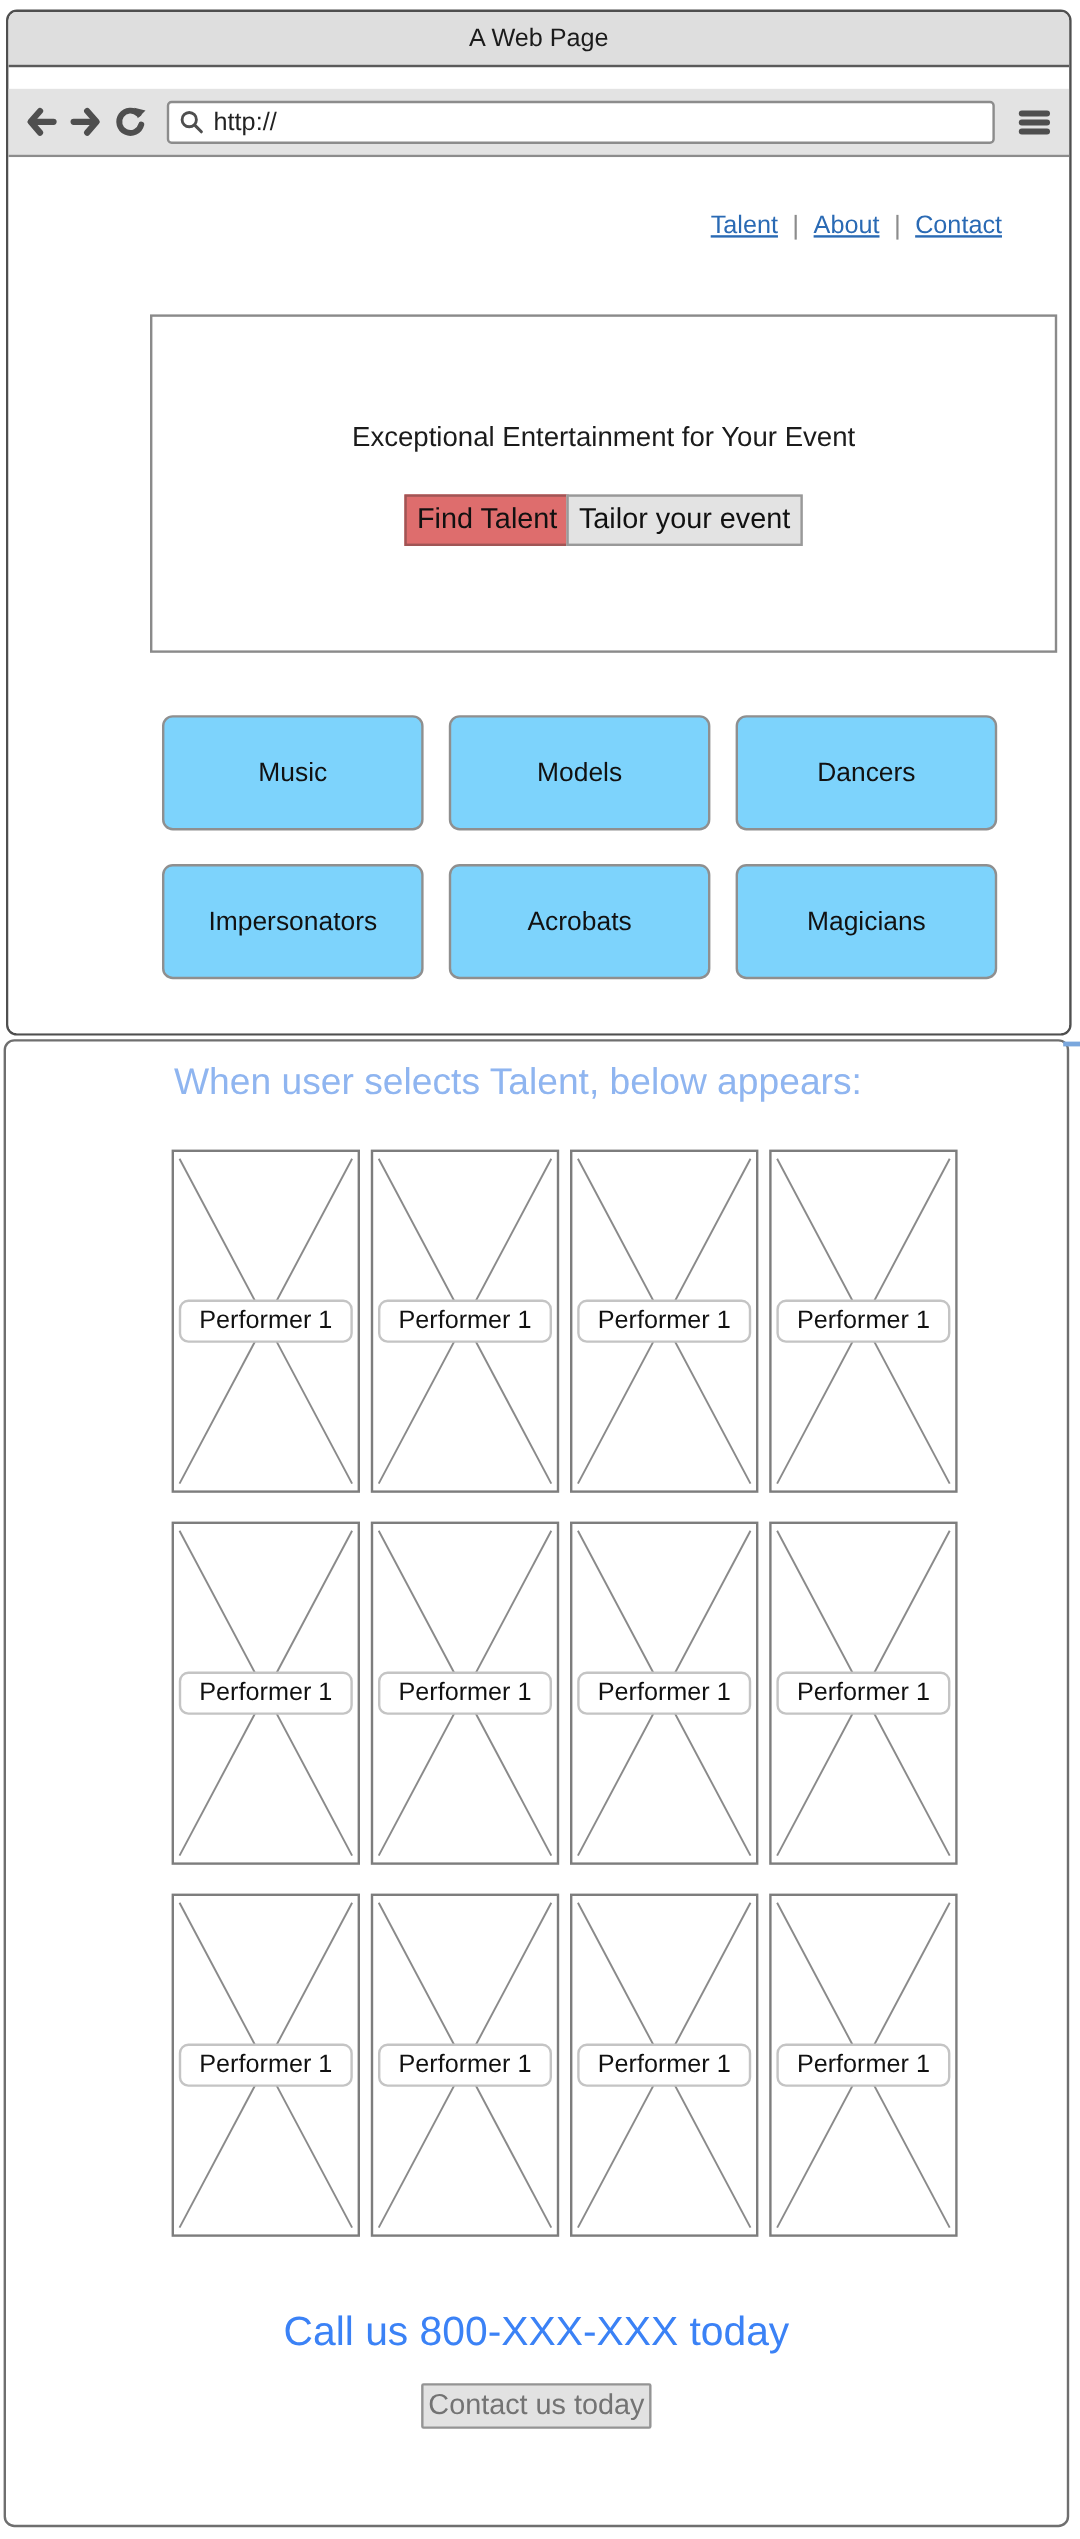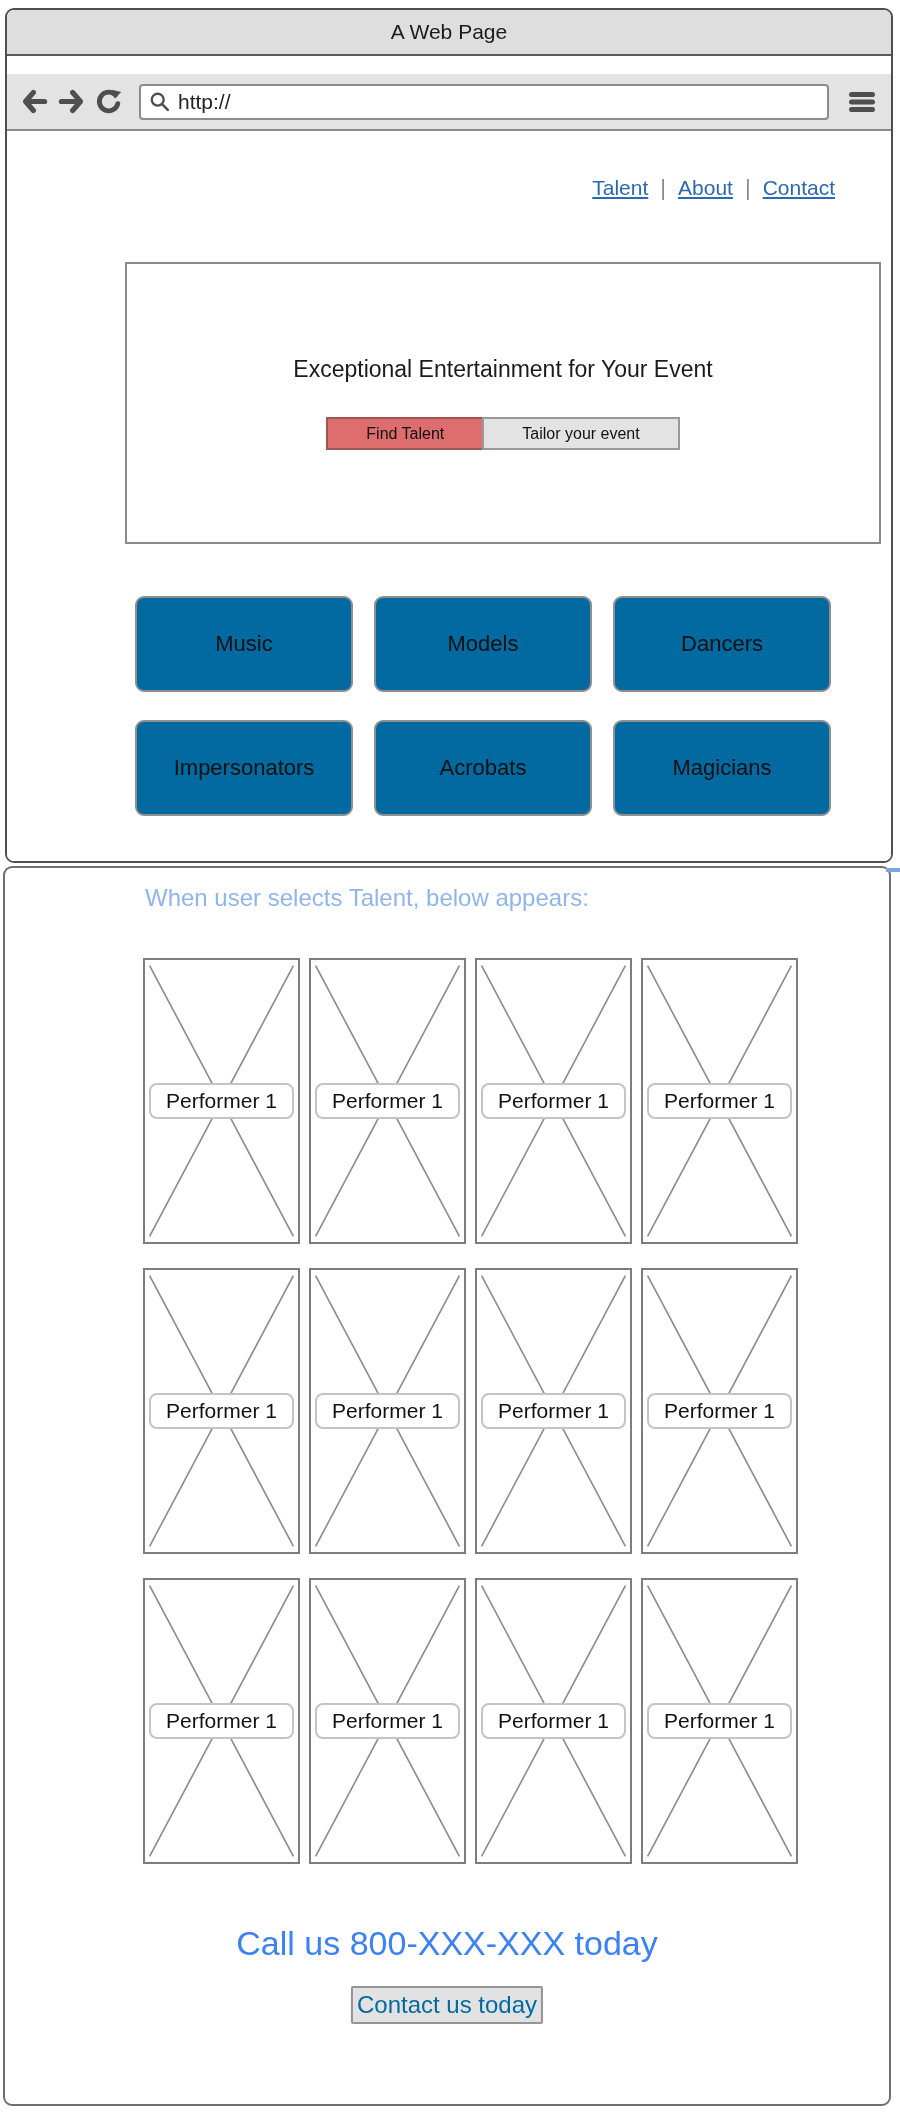--- a/index.html
+++ b/index.html
@@ -27,52 +27,52 @@
           font-size:21px;}
   .topnav a{color:#2a6ab4;text-decoration:underline;cursor:pointer;}
   .navsep{color:#8c8c8c;margin:0 12px;font-size:22px;}
 
   
   .hero{position:absolute;left:118px;top:131px;width:756px;height:282px;
         border:2px solid #8a8a8a;box-sizing:border-box;background:#fff;
         display:flex;flex-direction:column;align-items:center;justify-content:center;}
   .hero-heading{font-size:23px;font-weight:500;margin-bottom:34px;}
   .segbtns{display:flex;}
-  .segbtn{font-family:inherit;font-size:16px;line-height:1.2;padding:5px 38px;
+  .segbtn{font-family:inherit;font-size:24px;line-height:1.2;padding:5px 8px;
           border:2px solid #999;background:#e3e3e3;color:#111;cursor:pointer;}
   .segbtn.red{background:#de6d6d;border-color:#a05555;}
   .segbtn.gray{margin-left:-2px;}
 
   
   .catgrid{position:absolute;left:128px;top:465px;width:696px;
            display:grid;grid-template-columns:repeat(3,218px);grid-auto-rows:96px;
            column-gap:21px;row-gap:28px;}
-  .catbtn{font-family:inherit;border:2px solid #8f8f8f;border-radius:9px;background:#0369a1;
+  .catbtn{font-family:inherit;border:2px solid #8f8f8f;border-radius:9px;background:#7dd3fc;
           font-size:22px;font-weight:500;color:#111;display:flex;align-items:center;
           justify-content:center;cursor:pointer;box-sizing:border-box;}
 
   
   .panel{position:absolute;left:3px;top:866px;width:888px;height:1240px;
          border:2px solid #6f6f6f;border-radius:9px;background:#fff;box-sizing:border-box;}
-  .annotation{position:absolute;left:140px;top:16px;font-size:24px;color:#8fb5f0;}
+  .annotation{position:absolute;left:140px;top:16px;font-size:31px;color:#8fb5f0;}
 
   .perfgrid{position:absolute;left:138px;top:90px;
             display:grid;grid-template-columns:repeat(4,157px);grid-auto-rows:286px;
             column-gap:9px;row-gap:24px;}
   .card{position:relative;border:2px solid #7d7d7d;background:#fff;box-sizing:border-box;
         cursor:pointer;}
   .card svg.xmark{position:absolute;left:0;top:0;width:100%;height:100%;}
   .plabel{position:absolute;left:4px;right:4px;top:50%;transform:translateY(-50%);
           background:#fff;border:2px solid #c4c4c4;border-radius:8px;
           font-size:21px;text-align:center;padding:4px 0;color:#111;}
 
   .call-heading{position:absolute;left:0;width:100%;top:1056px;text-align:center;
                 font-size:34px;font-weight:500;color:#3b82f6;}
   .contactbtn{position:absolute;left:50%;transform:translateX(-50%);top:1118px;
-              font-family:inherit;font-size:24px;color:#0369a1;background:#e2e2e2;
+              font-family:inherit;font-size:24px;color:#737373;background:#e2e2e2;
               border:2px solid #949494;border-radius:2px;padding:3px 4px;cursor:pointer;}
 
   .blue-dash{position:absolute;left:886px;top:868px;width:14px;height:4px;background:#7aa7dd;}
 </style>
 </head>
 <body>
 
 <div class="page">
 
   <div class="window">

